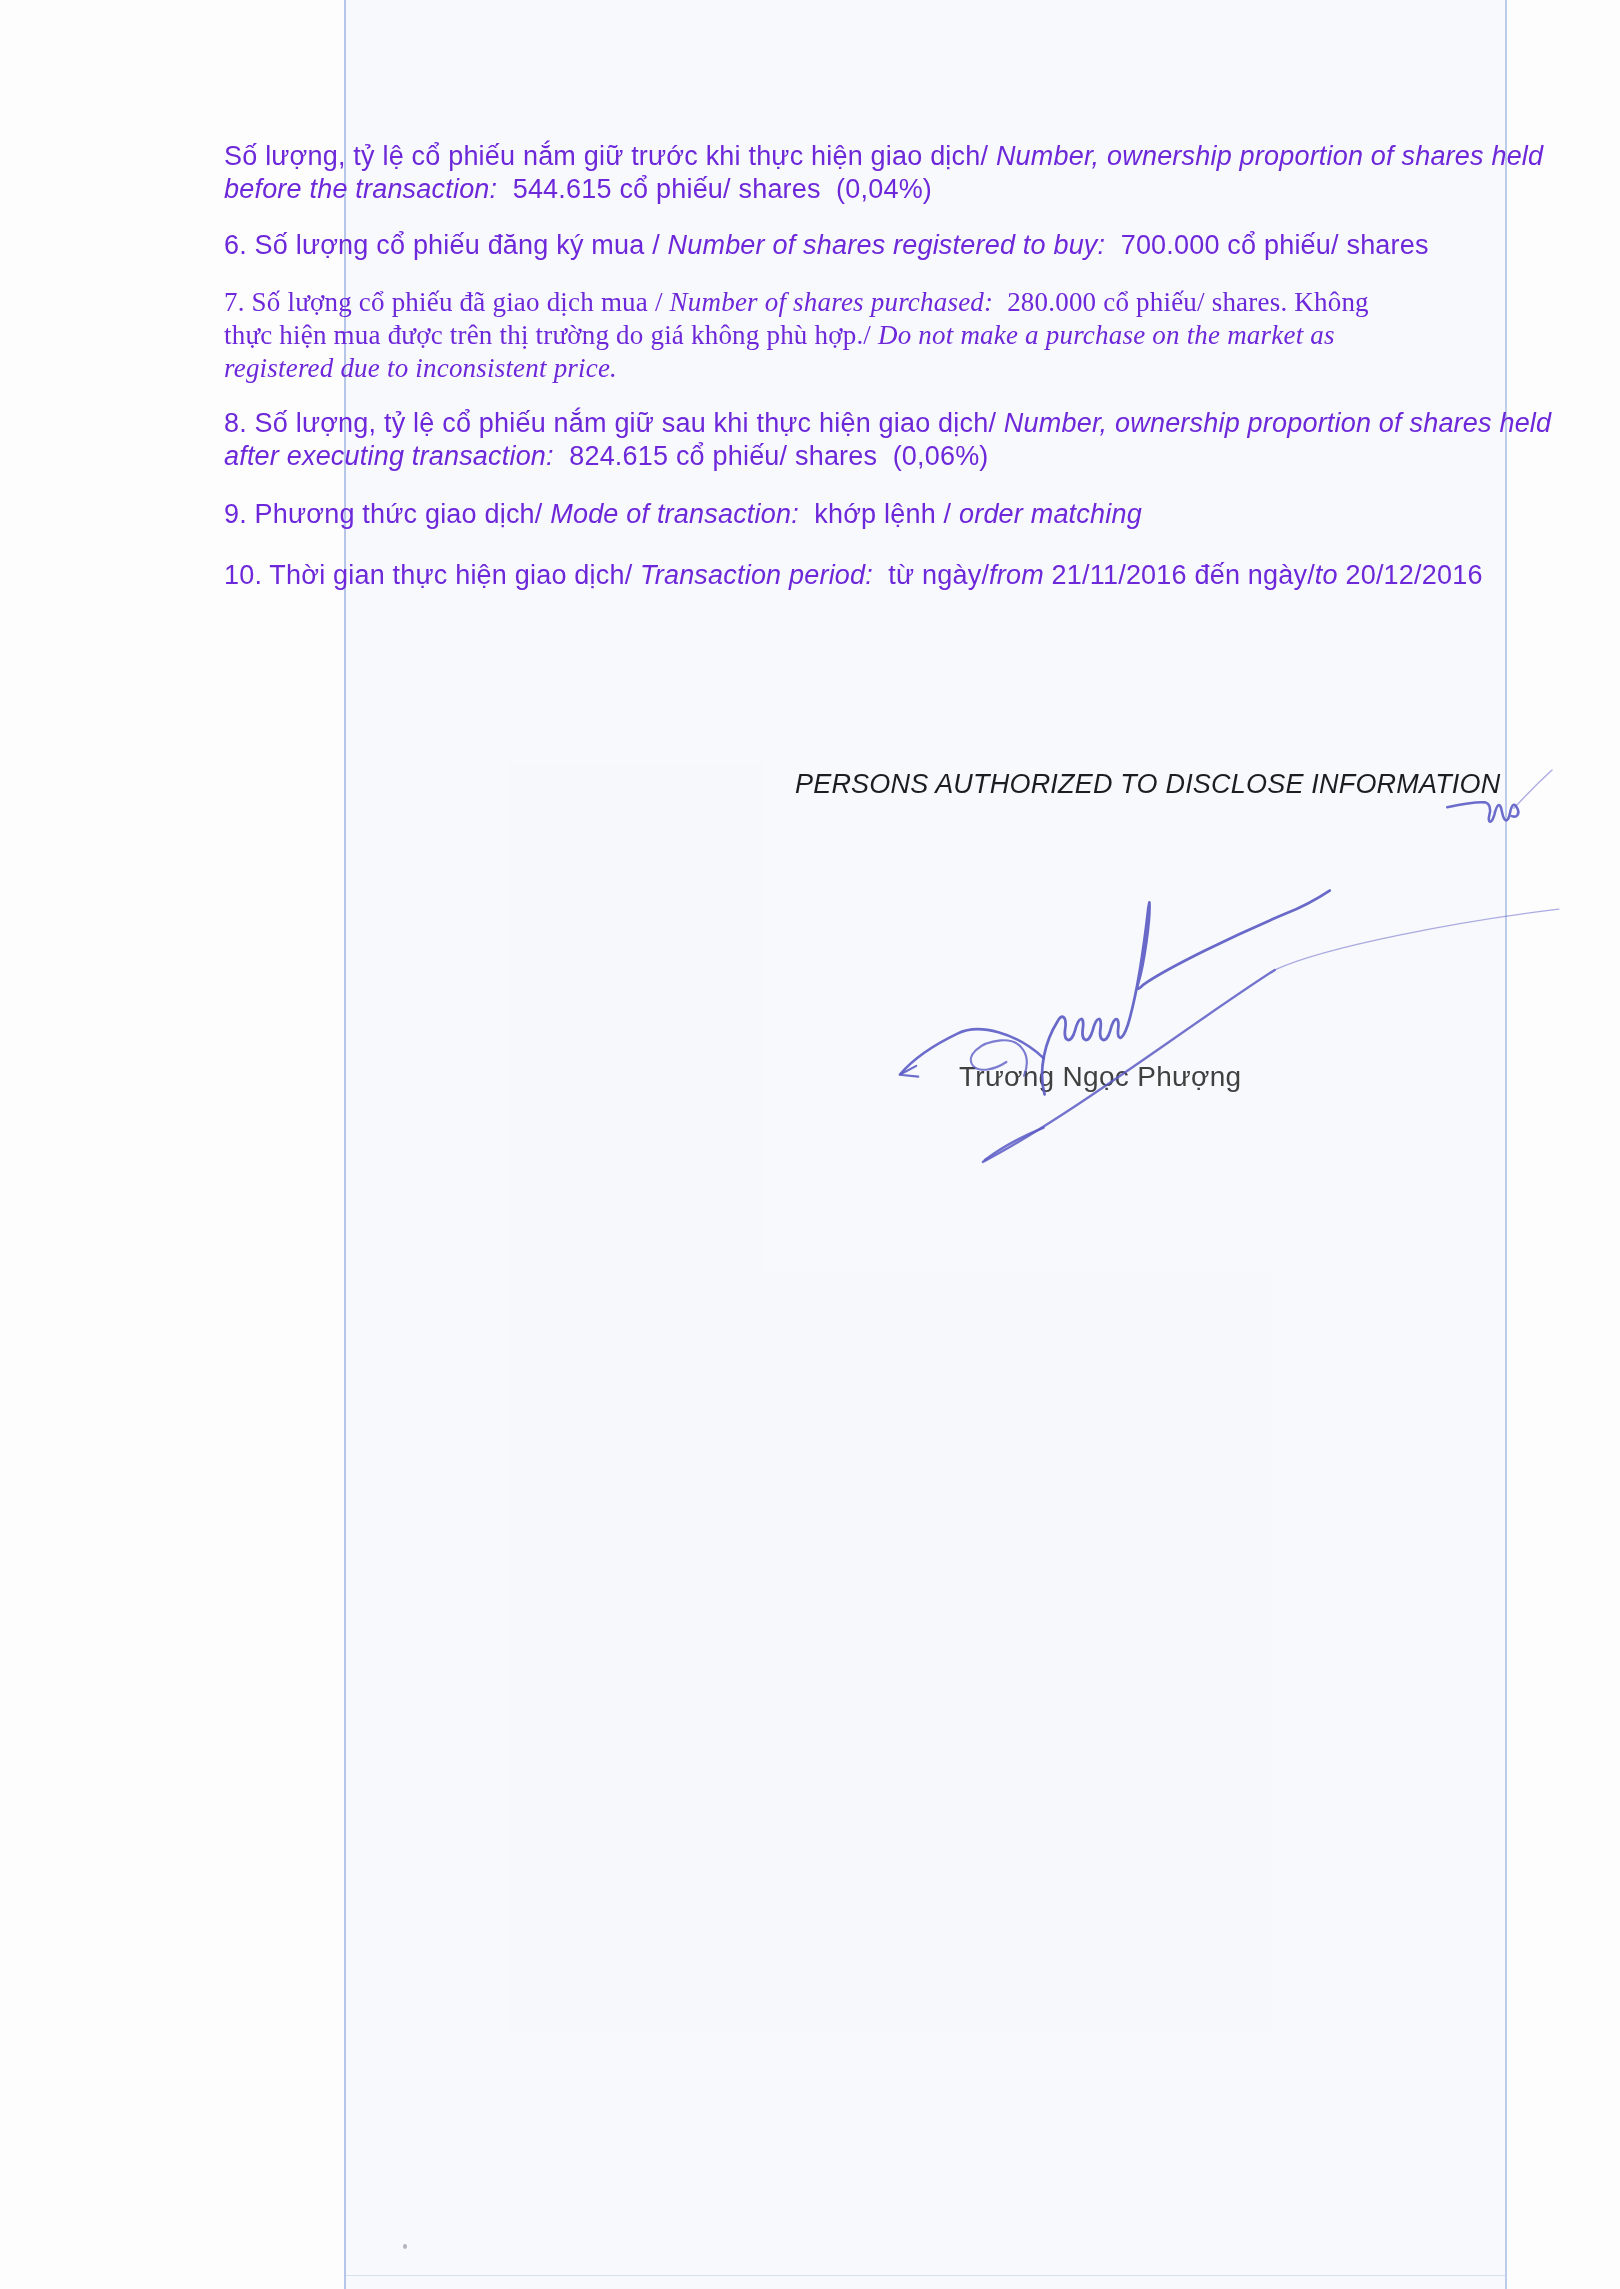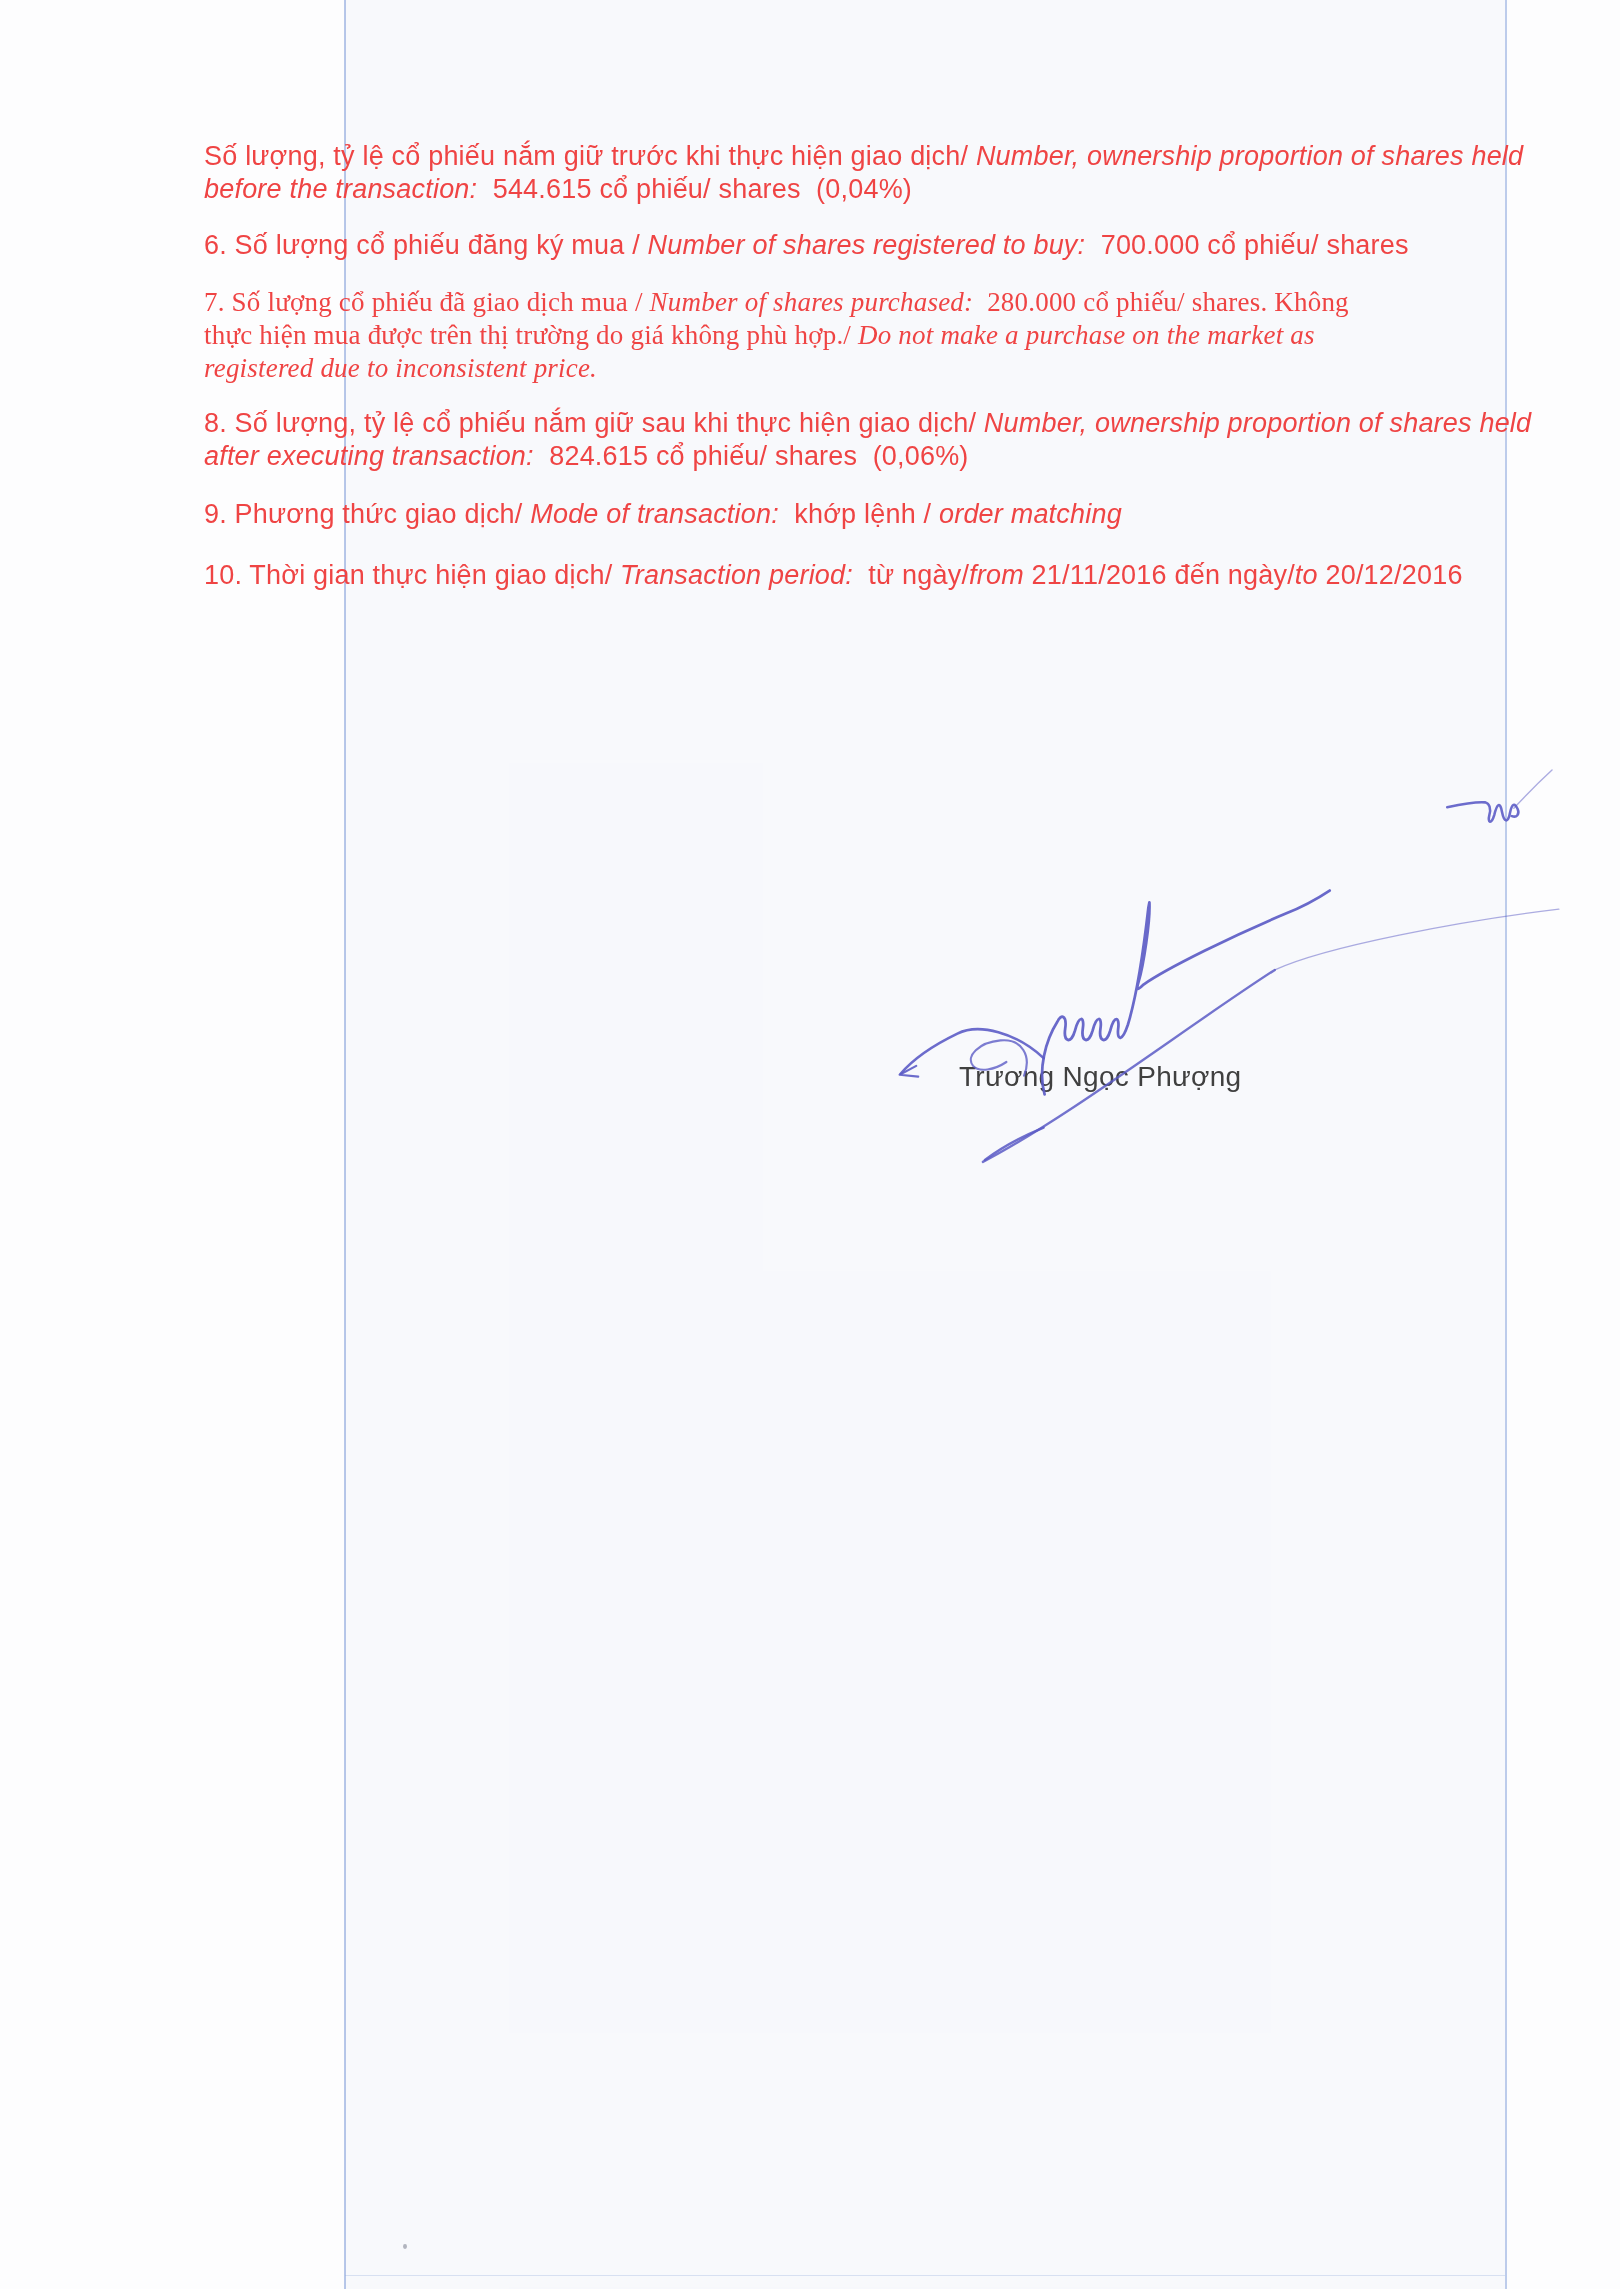--- a/index.html
+++ b/index.html
@@ -48,25 +48,25 @@
     position: absolute;
     left: 403px;
     top: 2244px;
     width: 3.9px;
     height: 4.9px;
     border-radius: 50%;
     background: rgba(120, 125, 140, 0.55);
   }
   .para {
     position: absolute;
-    left: 204px;
+    left: 224px;
     width: 1372px;
     font-size: 27px;
     line-height: 33px;
-    color: #ef4444;
+    color: #6d28d9;
     letter-spacing: 0.2px;
     white-space: pre-wrap;
   }
   .it { font-style: italic; }
   .p1  { top: 140px; }
   .p6  { top: 229px; }
   .p7  { top: 286px; font-family: Liberation Serif, serif; }
   .p8  { top: 407px; }
   .p9  { top: 498px; }
   .p10 { top: 559px; }
@@ -125,20 +125,21 @@
 
   <div class="para p7"><span>7. Số lượng cổ phiếu đã giao dịch mua / </span><span class="it">Number of shares purchased:</span><span>  280.000 cổ phiếu/ shares. Không</span><br><span>thực hiện mua được trên thị trường do giá không phù hợp./ </span><span class="it">Do not make a purchase on the market as</span><br><span class="it">registered due to inconsistent price.</span></div>
 
   <div class="para p8"><span>8. Số lượng, tỷ lệ cổ phiếu nắm giữ sau khi thực hiện giao dịch/ </span><span class="it">Number, ownership proportion of shares held</span><br><span class="it">after executing transaction:</span><span>  824.615 cổ phiếu/ shares  (0,06%)</span></div>
 
   <div class="para p9"><span>9. Phương thức giao dịch/ </span><span class="it">Mode of transaction:</span><span>  khớp lệnh / </span><span class="it">order matching</span></div>
 
   <div class="para p10"><span>10. Thời gian thực hiện giao dịch/ </span><span class="it">Transaction period:</span><span>  từ ngày/</span><span class="it">from</span><span> 21/11/2016 đến ngày/</span><span class="it">to</span><span> 20/12/2016</span></div>
 
 
+  <div class="sig-title-en">PERSONS AUTHORIZED TO DISCLOSE INFORMATION</div>
 
   <div class="signer-name">Trương Ngọc Phượng</div>
 
   <svg class="signature-svg" viewBox="0 0 823 490" fill="none">
     <g fill="none" stroke-linecap="round" stroke-linejoin="round" stroke="#5c5cc6">
 
       <path d="M 646 84 C 660 81 676 78 685 79 C 689 80 691 85 689 92 C 687 100 691 102 694 92
                C 697 80 700 78 702 89 C 704 99 708 101 710 90 C 712 80 715 79 718 86
                C 720 91 717 95 712 93" stroke-width="2.6" opacity="0.9"></path>
       <path d="M 714 85 C 727 71 741 57 753 46" stroke-width="1.4" opacity="0.5"></path>

